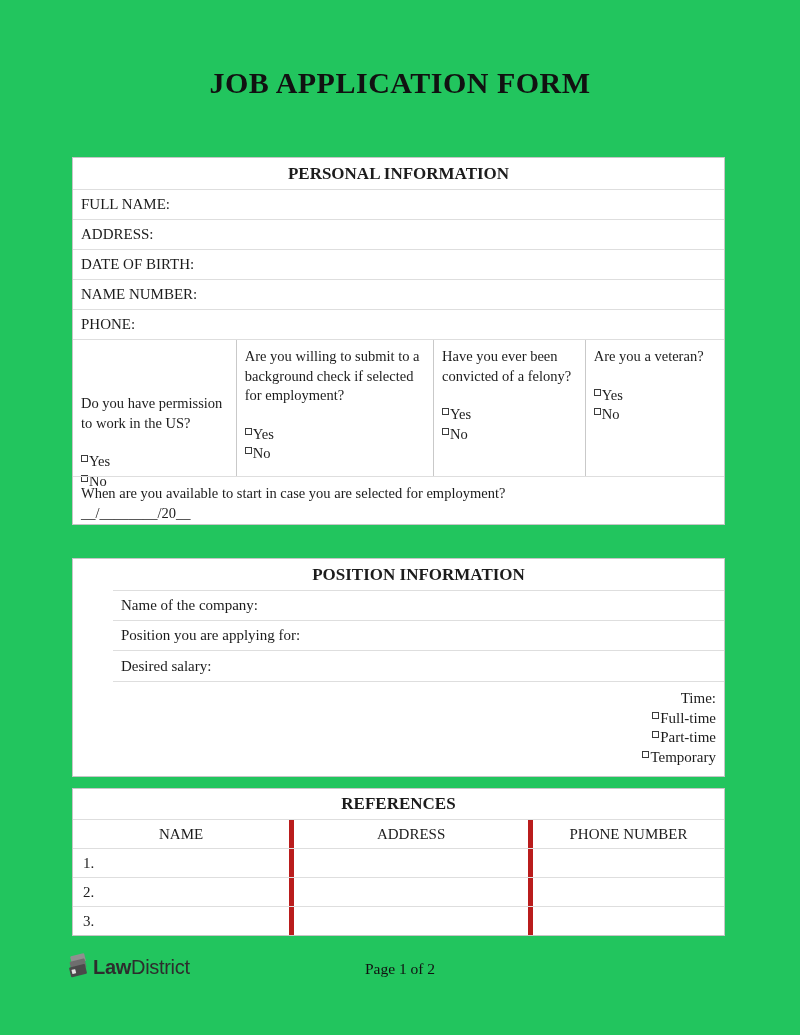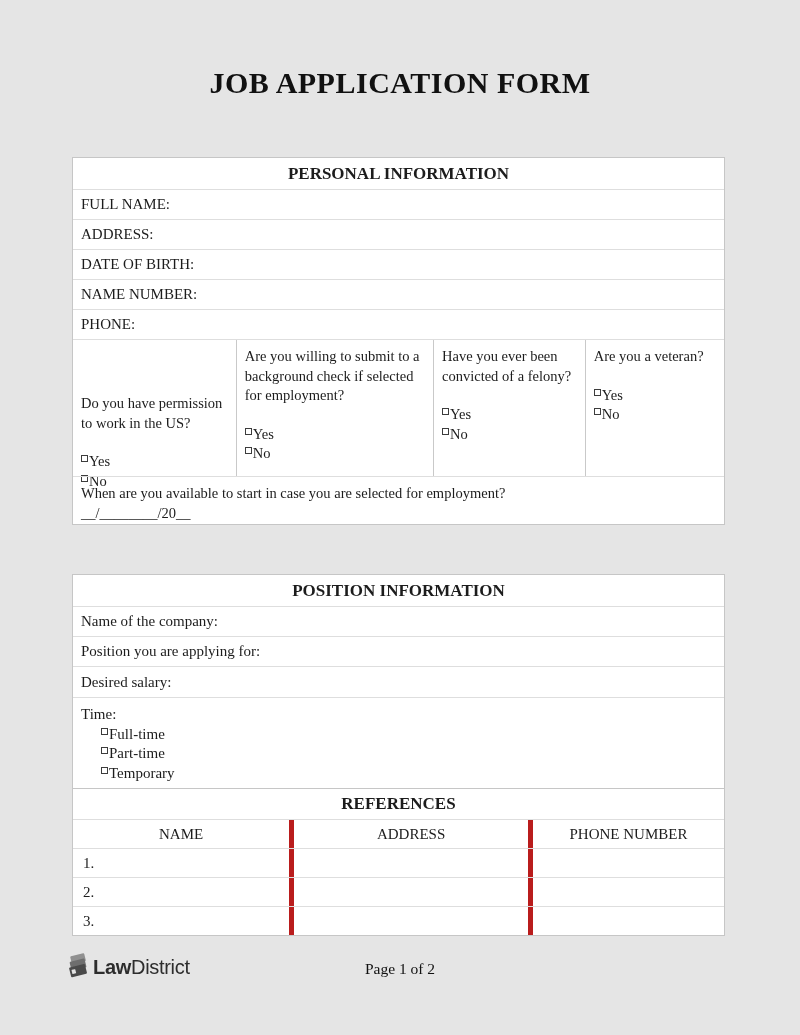--- a/index.html
+++ b/index.html
@@ -1,19 +1,19 @@
 <!DOCTYPE html>
 <html><head>
 <meta charset="utf-8">
 <style>
   * { margin:0; padding:0; box-sizing:border-box; }
   html,body { background:#ffffff; }
   .page {
     position:relative; width:800px; height:1035px; margin:0 auto;
-    background:#e5e5e5; color:#1c1c1c;
+    background:#22c55e; color:#1c1c1c;
     font-family:"Liberation Serif","DejaVu Serif",serif;
   }
   .title {
     position:absolute; top:66px; left:0; right:0;
     text-align:center; font-size:30px; font-weight:700;
     letter-spacing:0.5px; color:#111;
   }
   .tbl {
     position:absolute; left:72px; width:653px;
     border:1px solid #c6c6c6; background:#fff;
@@ -46,24 +46,24 @@
   .rcell {
     font-size:15px; display:flex; align-items:center; justify-content:center;
   }
   .rcell + .rcell { border-left:5px solid #b91c1c; }
   .rnum { justify-content:flex-start; padding-left:10px; }
   
   .c1 { width:25.0%;margin-top:47px; } .c2 { width:30.3%; } .c3 { width:23.3%; } .c4 { width:21.4%; }
   .rc1 { width:33.2%; } .rc2 { width:36.7%; } .rc3 { width:30.1%; }
   
   #personal { top:157px; }
-  #position { top:574px; }
+  #position { top:558px;padding-left:40px; }
   #references { top:788px; }
   .h31 { height:31px; } .h30 { height:30px; } .h29 { height:29px; }
-  .h137 { height:137px; } .h48 { height:48px; } .h95 { height:95px; }
+  .h137 { height:137px; } .h48 { height:48px; } .h95 { height:95px;text-align:right; }
   
   .footer-logo {
     position:absolute; top:952px; left:66px;
     display:flex; align-items:center;
     font-family:"Liberation Sans","DejaVu Sans",sans-serif;
   }
   .logo-icon { margin-right:4px; }
   .logo-law { font-weight:700; font-size:20px; color:#2d2d2d; letter-spacing:-0.3px; }
   .logo-district { font-weight:400; font-size:20px; color:#2d2d2d; letter-spacing:-0.3px; }
   .page-num {

